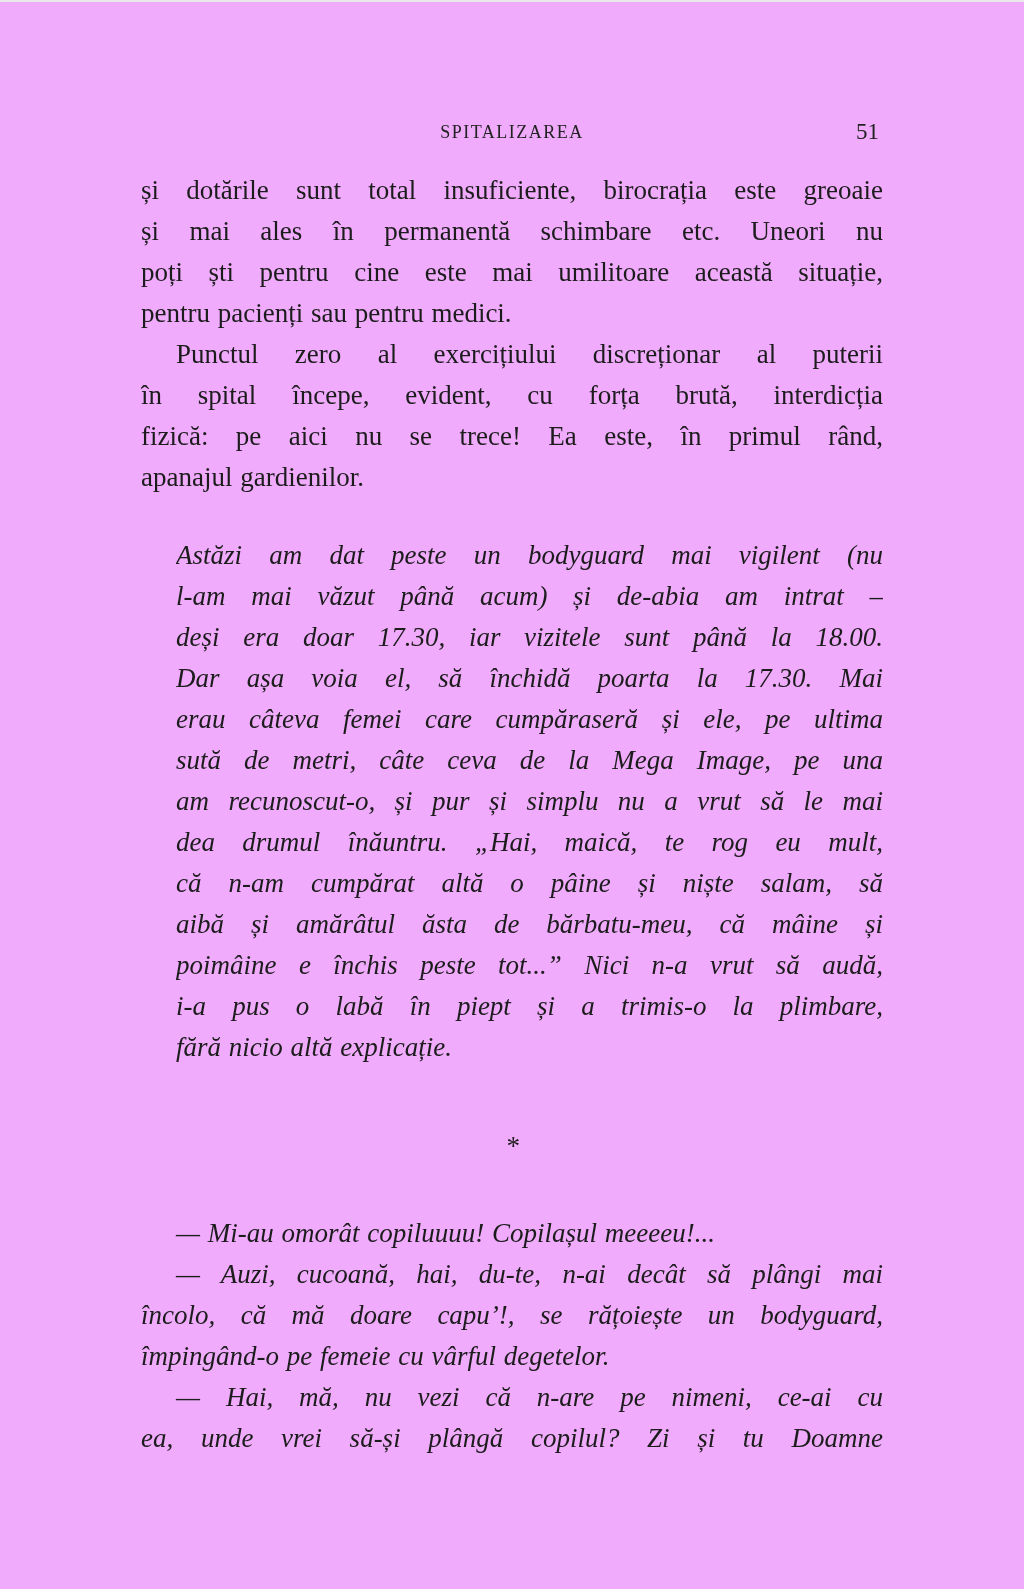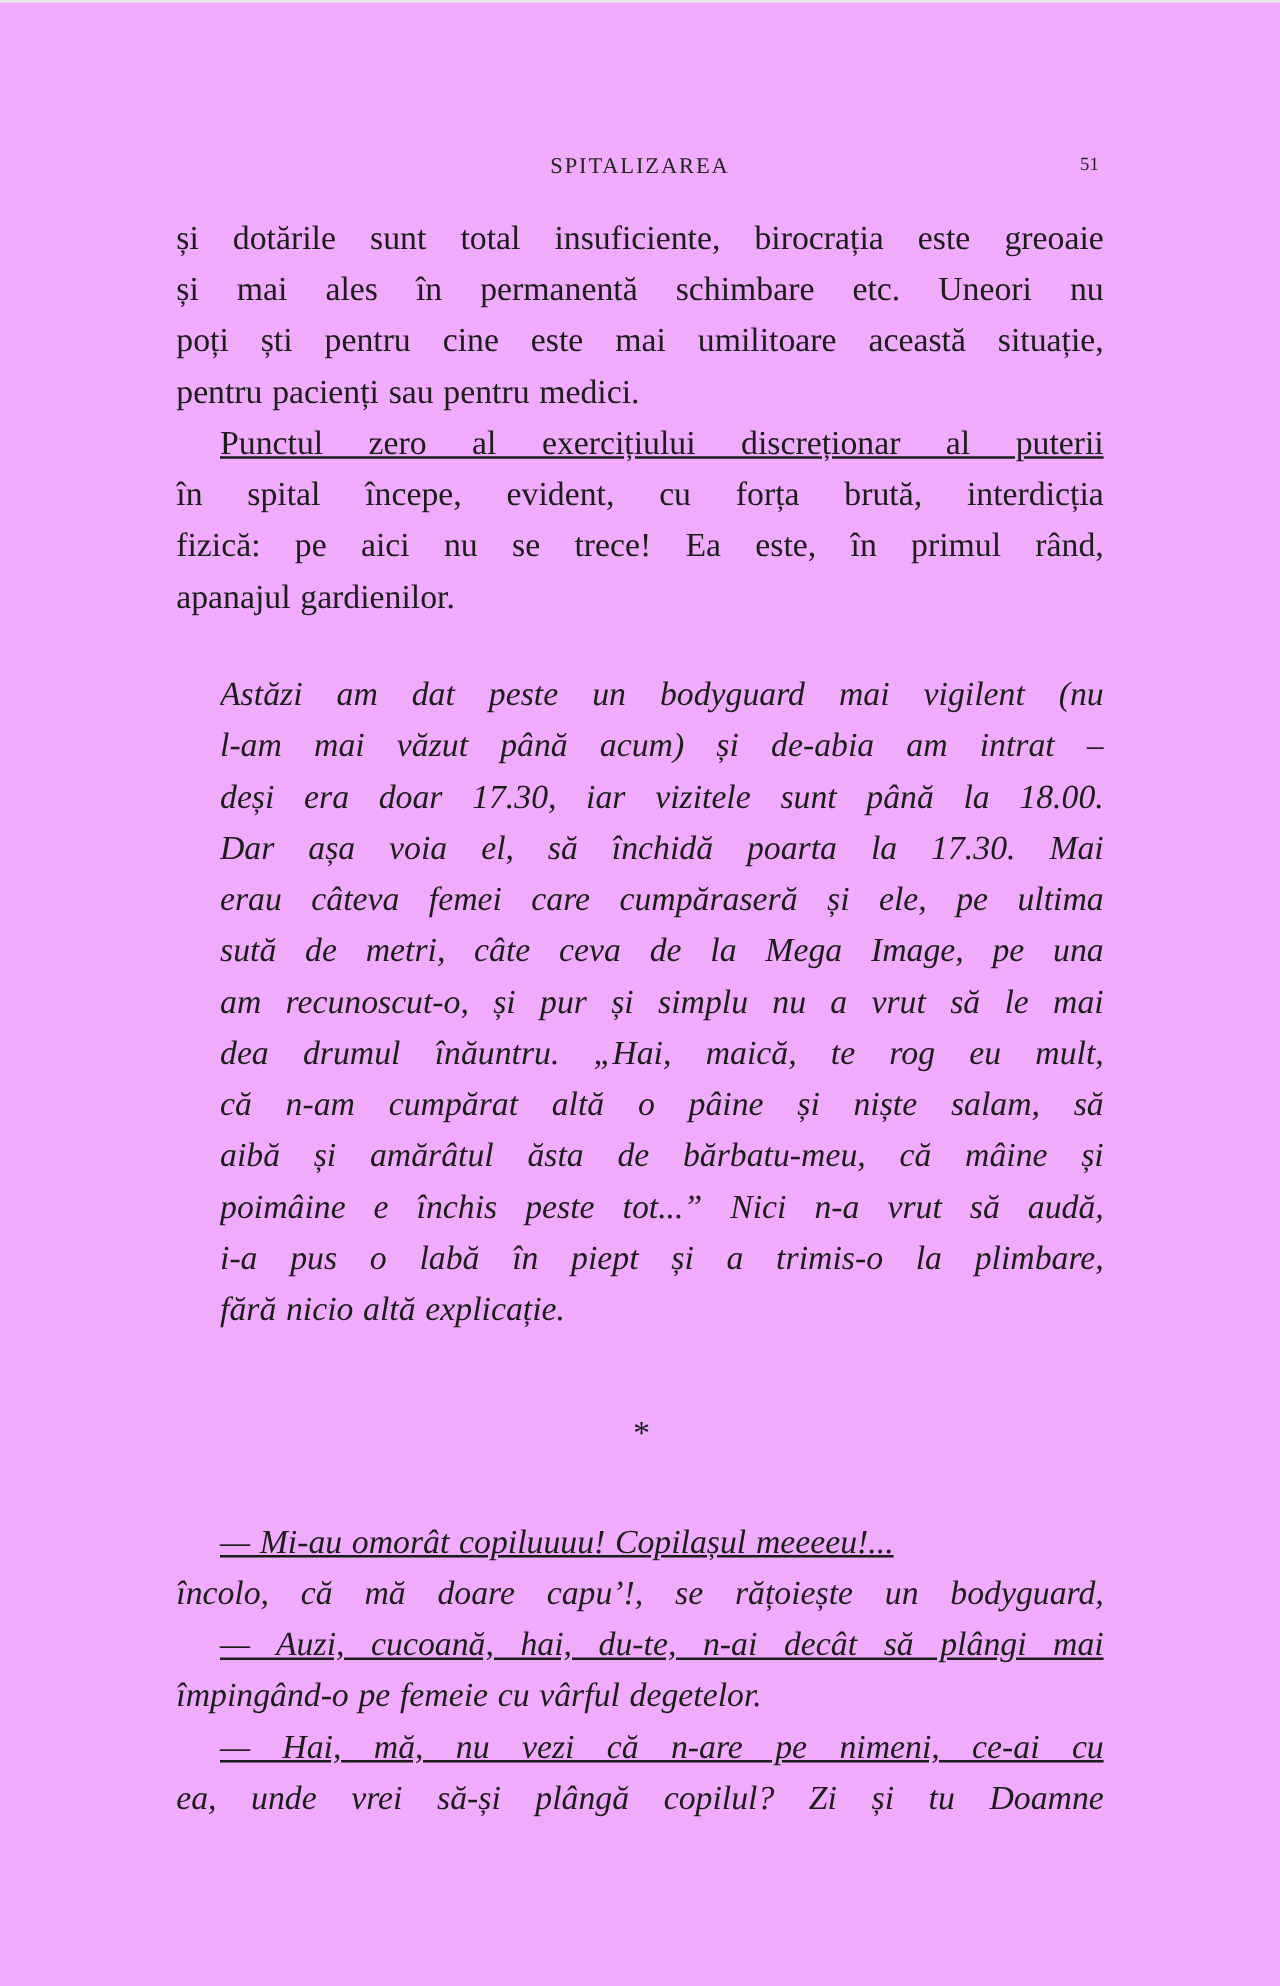--- a/index.html
+++ b/index.html
@@ -35,21 +35,21 @@
     text-align: center;
     font-size: 18px;
     letter-spacing: 1.5px;
     line-height: 24px;
     color: #222222;
   }
   .page-number {
     position: absolute;
     right: 4px;
     top: 0;
-    font-size: 15px;
+    font-size: 23px;
     line-height: 24px;
     color: #222222;
     text-align: center;
   }
   .text-body {
     position: absolute;
     top: 168px;
     left: 0;
     width: 742px;
   }
@@ -64,21 +64,20 @@
     overflow: hidden;
     word-spacing: 1px;
   }
   .j {
     text-align: justify;
     text-align-last: justify;
     -moz-text-align-last: justify;
   }
   .ind {
     padding-left: 35px;
-    text-decoration: underline;
   }
   .quote {
     margin-left: 35px;
     margin-top: 37px;
     font-family: Liberation Serif, serif;
   }
   .quote .line,
   .dialogue .line {
     font-style: italic;
   }
@@ -129,22 +128,22 @@
           <div class="line j">i-a pus o labă în piept și a trimis-o la plimbare,</div>
           <div class="line">fără nicio altă explicație.</div>
         </div>
         <div class="para separator">
           <div class="line">*</div>
         </div>
         <div class="para dialogue">
           <div class="line ind">— Mi-au omorât copiluuuu! Copilașul meeeeu!...</div>
         </div>
         <div class="para dialogue">
+          <div class="line ind j">— Auzi, cucoană, hai, du-te, n-ai decât să plângi mai</div>
           <div class="line j">încolo, că mă doare capu’!, se rățoiește un bodyguard,</div>
-          <div class="line ind j">— Auzi, cucoană, hai, du-te, n-ai decât să plângi mai</div>
           <div class="line">împingând-o pe femeie cu vârful degetelor.</div>
         </div>
         <div class="para dialogue">
           <div class="line ind j">— Hai, mă, nu vezi că n-are pe nimeni, ce-ai cu</div>
           <div class="line j">ea, unde vrei să-și plângă copilul? Zi și tu Doamne</div>
         </div>
       </div>
   </div>
 </div>
 

